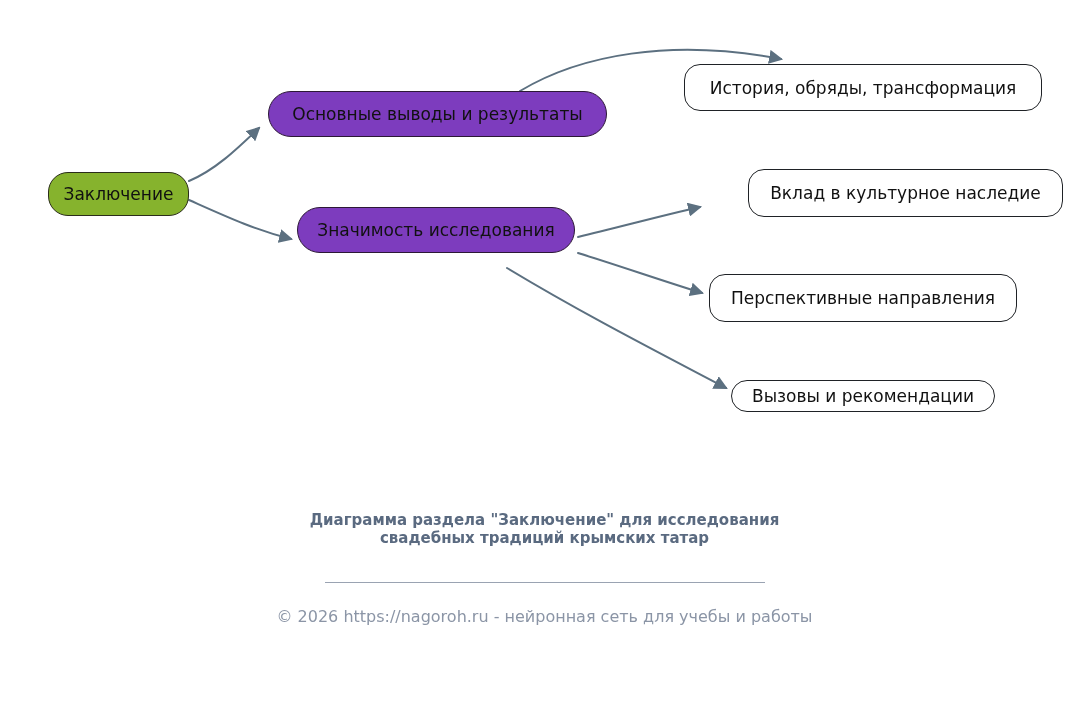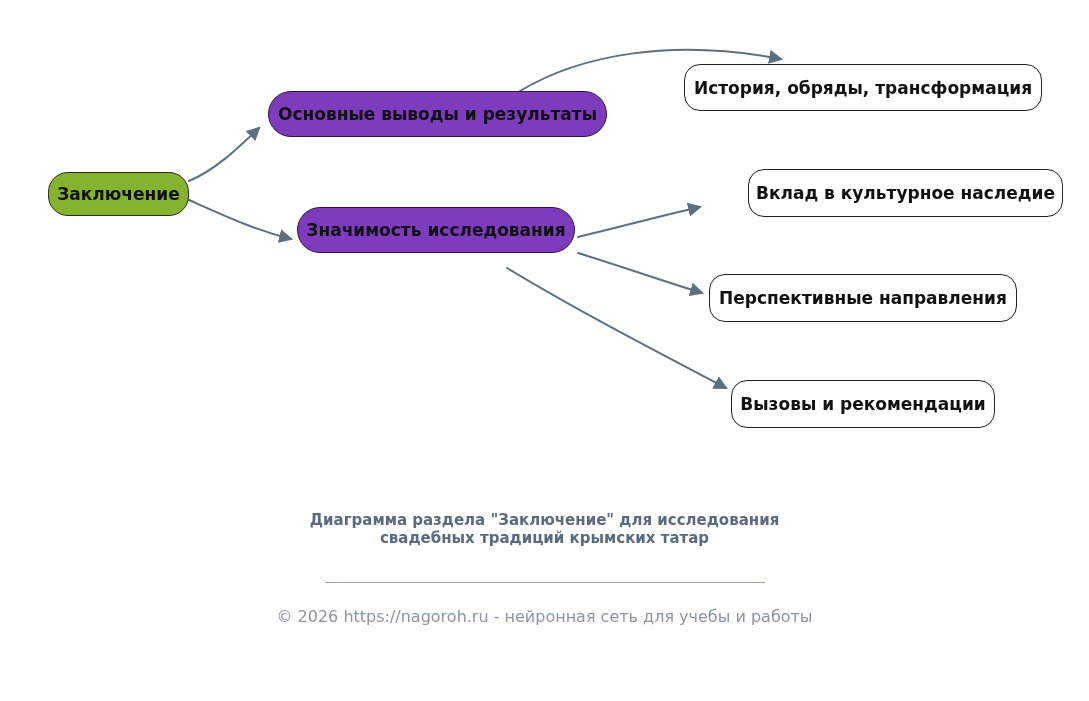--- a/index.html
+++ b/index.html
@@ -25,21 +25,20 @@
   }
   .node {
     position: absolute;
     box-sizing: border-box;
     display: flex;
     align-items: center;
     justify-content: center;
     white-space: nowrap;
     font-size: 17px;
     color: #111111;
-    font-weight: bold;
   }
   .node-root {
     background: #86b32d;
     border: 1.5px solid #2a2d1a;
     border-radius: 20px;
   }
   .node-branch {
     background: #7d3cbe;
     border: 1.5px solid #2c1836;
     border-radius: 23px;
@@ -118,21 +117,21 @@
   </div>
 
   <div class="node node-leaf" style="left:748px; top:169px; width:315px; height:48px;">
     <span>Вклад в культурное наследие</span>
   </div>
 
   <div class="node node-leaf" style="left:709px; top:274px; width:308px; height:48px;justify-content:center;">
     <span>Перспективные направления</span>
   </div>
 
-  <div class="node node-leaf" style="left:731px; top:380px; width:264px; height:48px;">
+  <div class="node node-leaf" style="left:731px; top:380px; width:264px; height:32px;">
     <span>Вызовы и рекомендации</span>
   </div>
 
   <div class="caption">Диаграмма раздела "Заключение" для исследования свадебных традиций крымских татар</div>
 
   <div class="divider"></div>
 
   <div class="credit">© 2026 https://nagoroh.ru - нейронная сеть для учебы и работы</div>
 
 </div>

